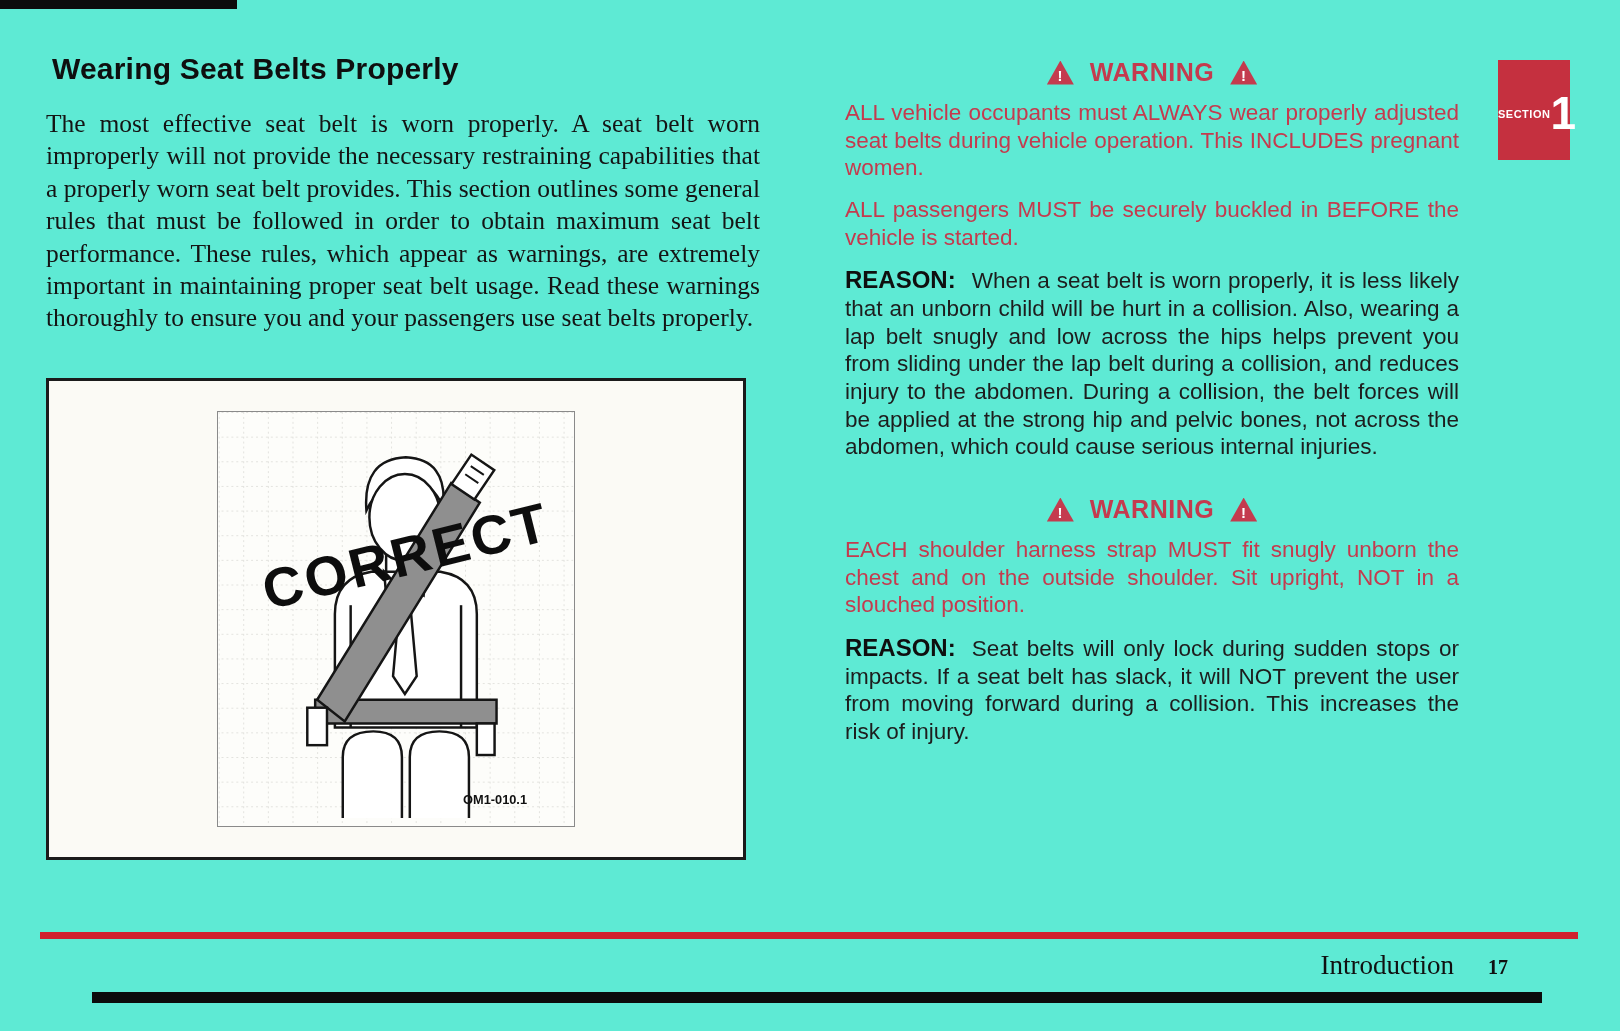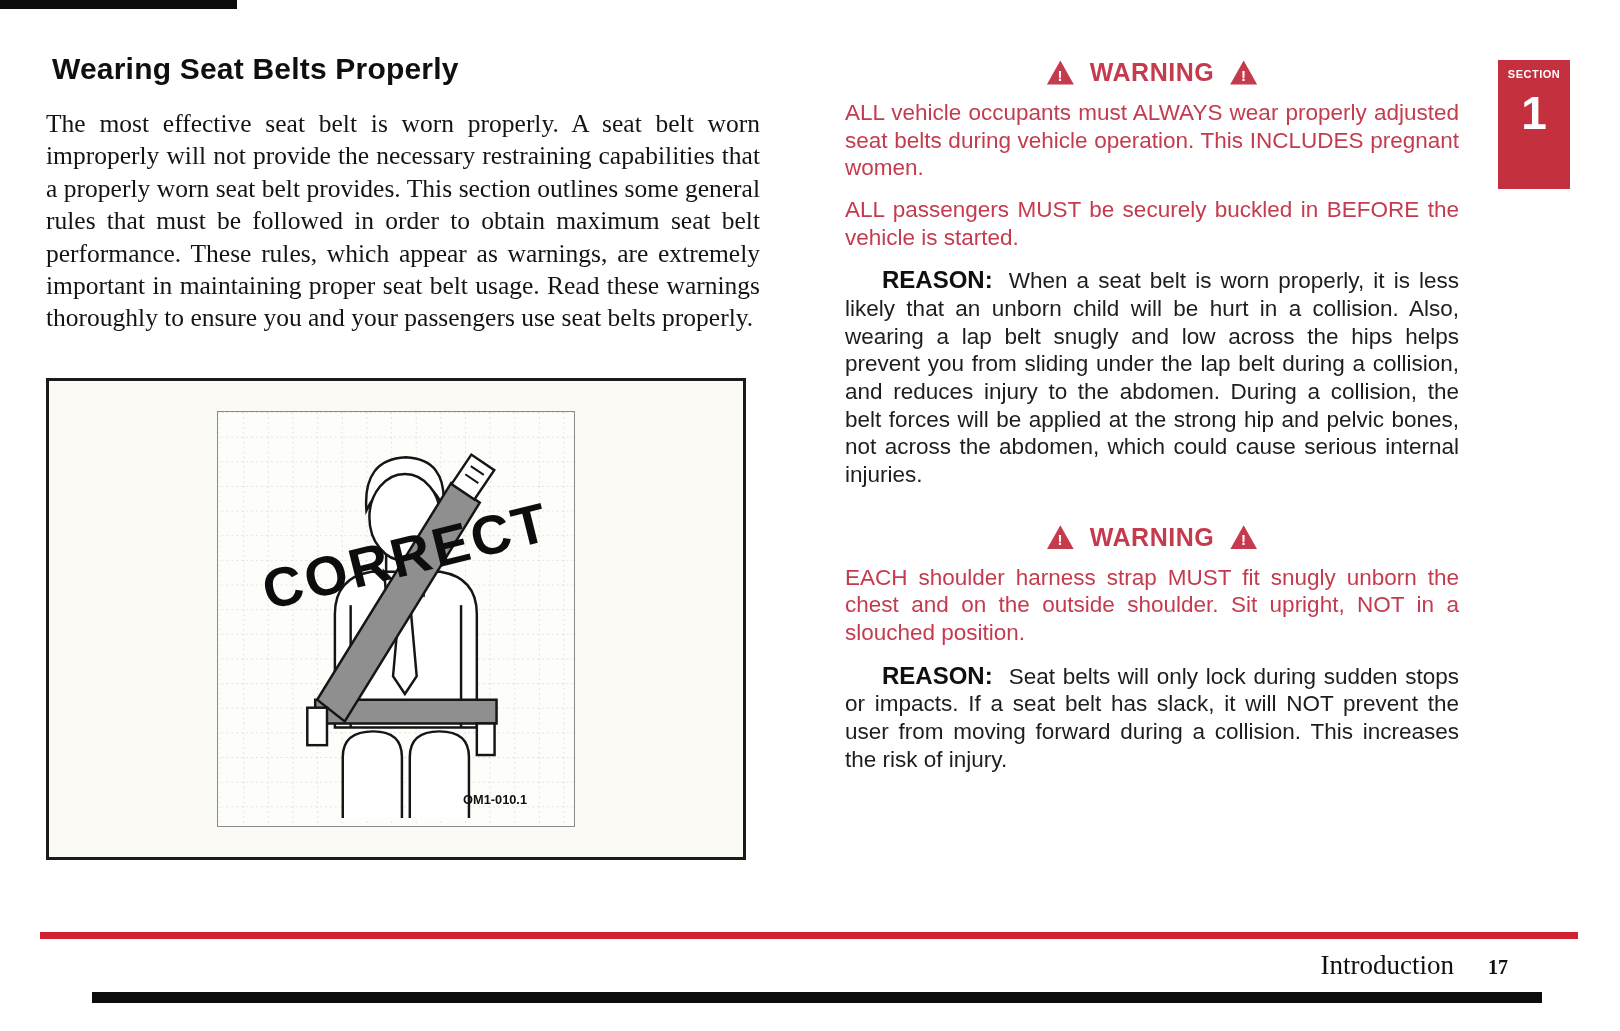--- a/index.html
+++ b/index.html
@@ -7,21 +7,21 @@
     --rule_red:#d0212f;
     --tab_red:#c5303f;
     --ink:#111111;
   }
   *{box-sizing:border-box;}
   html,body{margin:0;padding:0;}
   body{background:#e8e6e0;font-family:"Liberation Sans",sans-serif;}
   .page{
     position:relative;
     width:1620px;height:1031px;
-    background:#ffffff;
+    background:#5eead4;
     overflow:hidden;
     margin:0 auto;
   }
   .top-strip{position:absolute;left:0;top:0;width:237px;height:9px;background:#0c0c0c;}
 
   
   .left-col{position:absolute;left:46px;top:52px;width:714px;}
   .left-col h1{
     margin:0 0 22px 6px;
     font-family:"Liberation Sans",sans-serif;
@@ -75,28 +75,28 @@
     font-size:22.5px;line-height:1.23;
     font-weight:500;
     color:var(--accent_red);
     text-align:justify;
   }
   .reason{
     margin:6px 0 0 0;
     font-size:22.5px;line-height:1.23;color:#1d1d1d;
     text-align:justify;
   }
-  .reason-label{font-weight:bold;font-size:24px;color:#0f0f0f;margin-right:16px;margin-left:37px;}
+  .reason-label{font-weight:bold;font-size:24px;color:#0f0f0f;margin-right:16px;}
   .warning-block + .warning-block{margin-top:34px;}
 
   
   .section-tab{
     position:absolute;right:50px;top:60px;
-    width:72px;height:129px;background:var(--tab_red);
-    display:flex;flex-direction:column;align-items:center;
+    width:72px;height:100px;background:var(--tab_red);
+    display:flex;flex-direction:row;align-items:center;
     color:#fff;
   }
   .section-word{font-size:11px;font-weight:bold;letter-spacing:.5px;margin-top:8px;}
   .section-num{font-size:46px;font-weight:bold;margin-top:6px;}
 
   
   .footer-rule{position:absolute;left:40px;right:42px;top:932px;height:7px;background:var(--rule_red);}
   .footer-text{
     position:absolute;top:950px;right:112px;
     font-family:"Liberation Serif",serif;font-size:27px;color:#101010;

